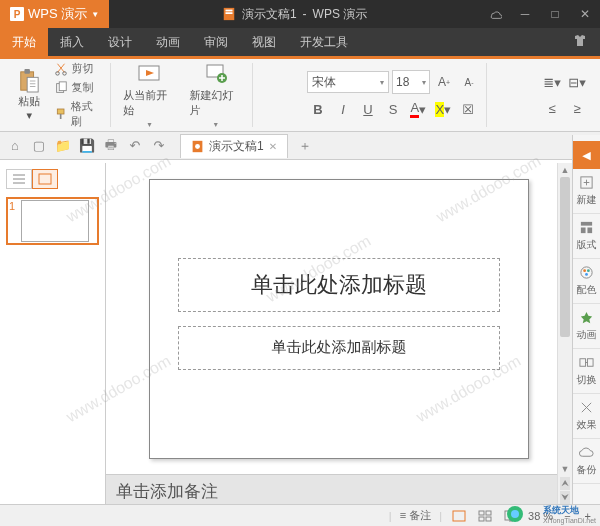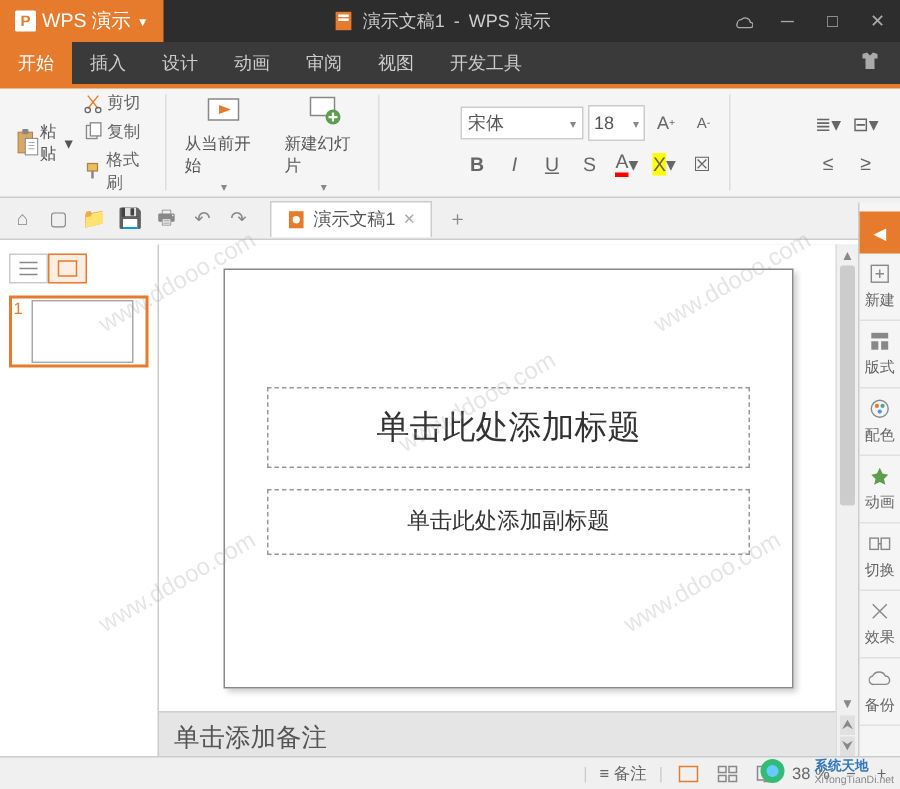--- a/index.html
+++ b/index.html
@@ -12,21 +12,21 @@
 .win-controls { display:flex; }
 .win-controls div { width:30px; height:28px; display:flex; align-items:center; justify-content:center; color:#aaa; cursor:pointer; }
 .menubar { height:28px; background:#3a3a3a; display:flex; align-items:center; font-size:12px; color:#ccc; }
 .menubar .tab { padding:0 12px; height:28px; display:flex; align-items:center; cursor:pointer; }
 .menubar .tab.active { background:#e77b2d; color:#fff; }
 .menubar .spacer { flex:1; }
 .menubar .shirt { padding:0 12px; color:#aaa; }
 .ribbon { height:76px; background:#f5f5f5; border-top:3px solid #e77b2d; border-bottom:1px solid #ccc; display:flex; padding:4px 6px; gap:2px; }
 .ribbon-group { display:flex; align-items:center; padding:0 4px; border-right:1px solid #ddd; gap:2px; }
 .ribbon-group:last-child { border-right:none; }
-.paste-btn { display:flex; flex-direction:row; align-items:center; justify-content:center; width:40px; height:64px; font-size:11px; color:#555; cursor:pointer; }
+.paste-btn { display:flex; flex-direction:column; align-items:center; justify-content:center; width:40px; height:64px; font-size:11px; color:#555; cursor:pointer; }
 .paste-btn svg { width:22px; height:26px; }
 .clip-sub { display:flex; flex-direction:column; gap:2px; font-size:11px; color:#666; }
 .clip-sub div { display:flex; align-items:center; gap:3px; padding:1px 4px; cursor:pointer; }
 .clip-sub svg { width:14px; height:14px; }
 .big-btn { display:flex; flex-direction:column; align-items:center; justify-content:center; padding:0 6px; font-size:11px; color:#555; cursor:pointer; gap:2px; }
 .big-btn svg { width:24px; height:24px; }
 .big-btn .arrow { font-size:8px; color:#888; }
 .font-controls { display:flex; flex-direction:column; gap:4px; padding:2px; }
 .font-row { display:flex; gap:3px; align-items:center;padding-left:46px; }
 .font-name { width:82px; height:22px; border:1px solid #ccc; background:#fff; font-size:12px; padding:0 4px; display:flex; align-items:center; justify-content:space-between; cursor:pointer; color:#555;}

